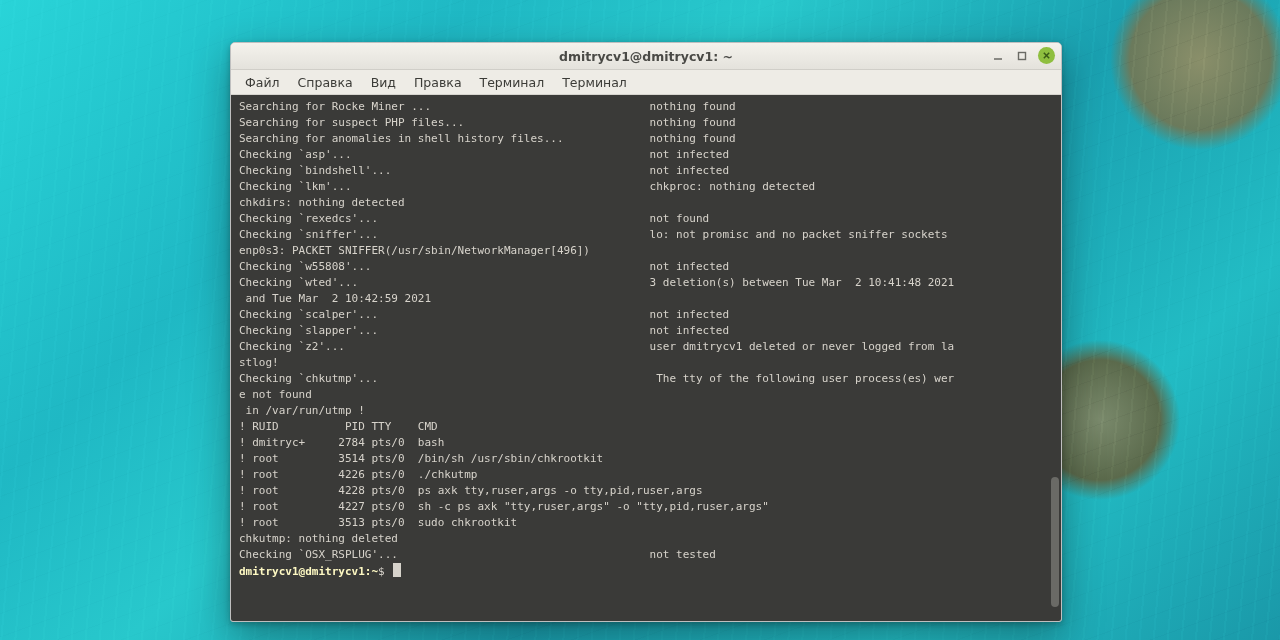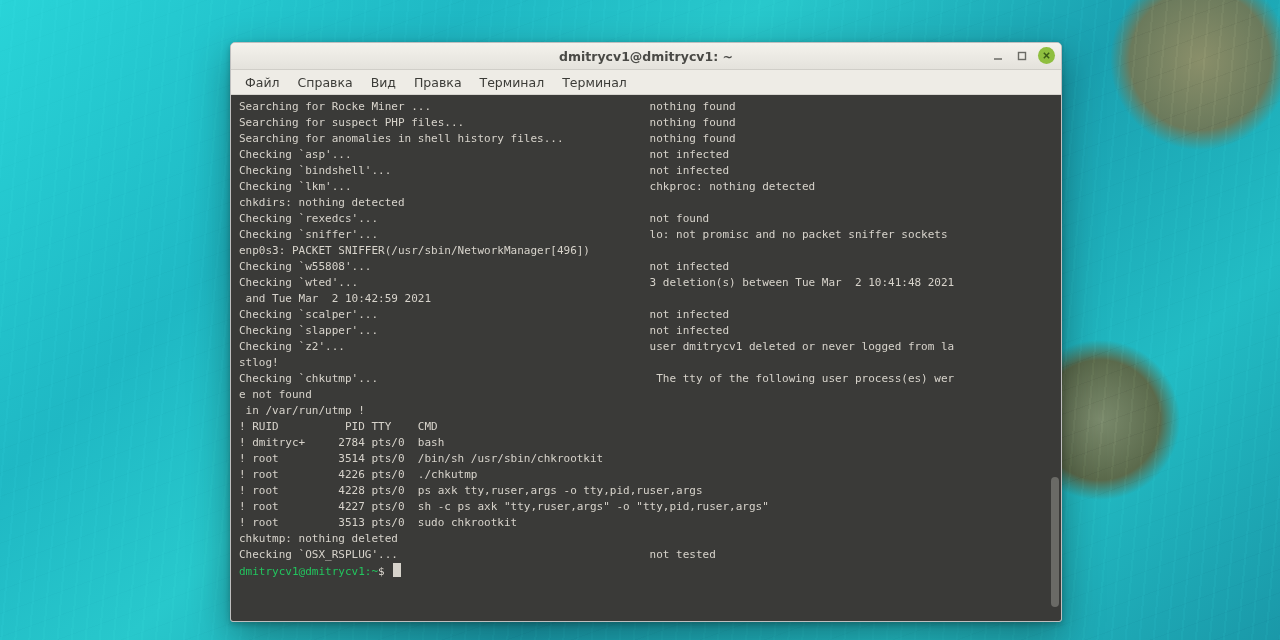--- a/index.html
+++ b/index.html
@@ -39,21 +39,21 @@
     background:#eeece6;border-bottom:1px solid #d6d4ce;font-size:12.5px;color:#3c3c38;
   }
   .menuitem{padding:2px 8px;border-radius:3px;cursor:pointer;}
   .terminal{
     flex:1;background:#3a3a38;color:#d7d3cb;
     font-family:"DejaVu Sans Mono","Liberation Mono","Ubuntu Mono",monospace;
     font-size:11px;line-height:16px;letter-spacing:0px;
     padding:4px 6px 4px 8px;white-space:pre;overflow:hidden;position:relative;
   }
   .terminal .line{display:block;}
-  .prompt{color:#22c55e;font-weight:normal;}
+  .prompt{color:#fef9c3;font-weight:bold;}
   .cursor{
     display:inline-block;width:8px;height:14px;background:#d7d3cb;vertical-align:-2px;margin-left:2px;
   }
   .scrollbar{
     position:absolute;right:2px;top:4px;bottom:4px;width:8px;
   }
   .scroll-thumb{
     position:absolute;left:0;right:0;bottom:10px;height:130px;
     background:#6a6a66;border-radius:4px;
   }

